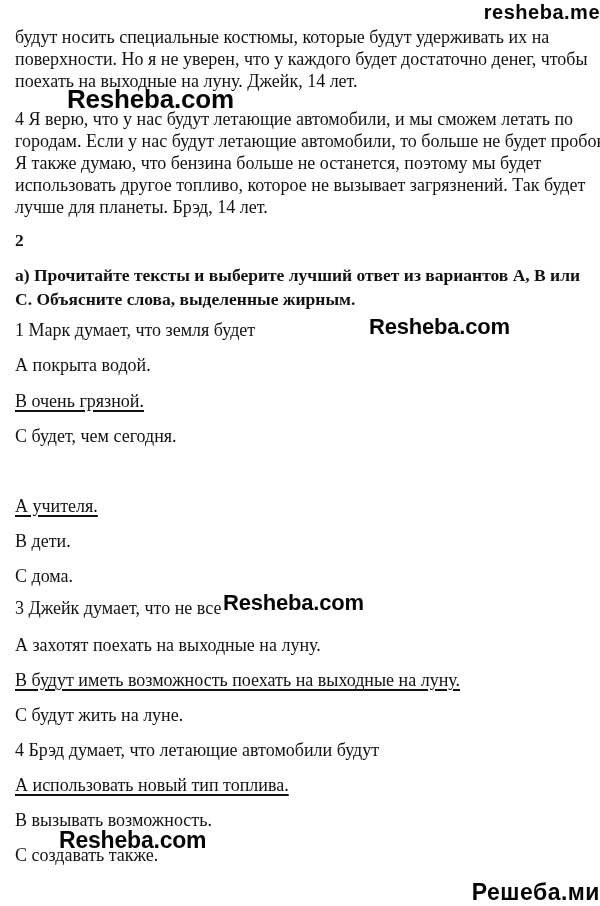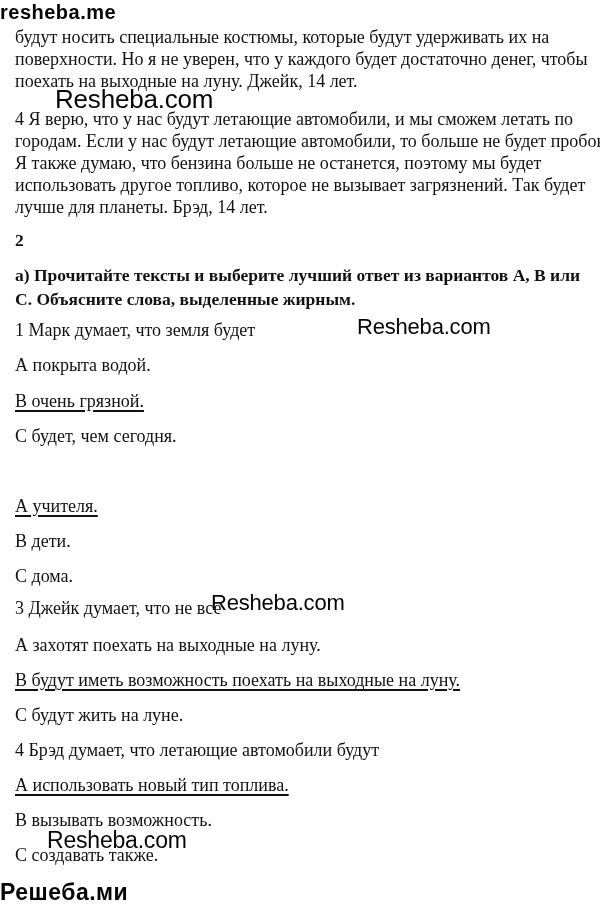--- a/index.html
+++ b/index.html
@@ -5,35 +5,36 @@
   html,body{margin:0;padding:0;}
   .page{
     position:relative;
     width:600px;height:906px;
     background:#ffffff;
     overflow:hidden;
     font-family:"Liberation Serif", serif;
     color:#121212;
   }
   .site{
-    position:absolute;left:0;width:600px;text-align:left;
+    position:absolute;left:0;width:600px;text-align:right;
     font-family:"Liberation Sans", sans-serif;font-weight:700;color:#050505;
   }
   .site.top{top:1px;font-size:20px;letter-spacing:.5px;}
   .site.bottom{top:879px;font-size:23px;letter-spacing:.5px;}
   .ln{
     position:absolute;left:15px;white-space:nowrap;
     font-size:18px;line-height:22px;color:#121212;
   }
   .bold{font-weight:700;font-size:17.5px;}
   .u{text-decoration:underline;text-underline-offset:3px;text-decoration-thickness:1.5px;}
   .wm{
     position:absolute;white-space:nowrap;
-    font-family:"Liberation Sans", sans-serif;font-weight:400;color:#060606;
+    font-family:"Liberation Sans", sans-serif;font-weight:700;color:#060606;
     letter-spacing:-0.2px;
+    margin-left:12px;
   }
 </style>
 </head>
 <body>
 
 <div class="page">
 
   <div class="site top">resheba.me</div>
 
   <div class="ln" style="top:26px">будут носить специальные костюмы, которые будут удерживать их на</div>

